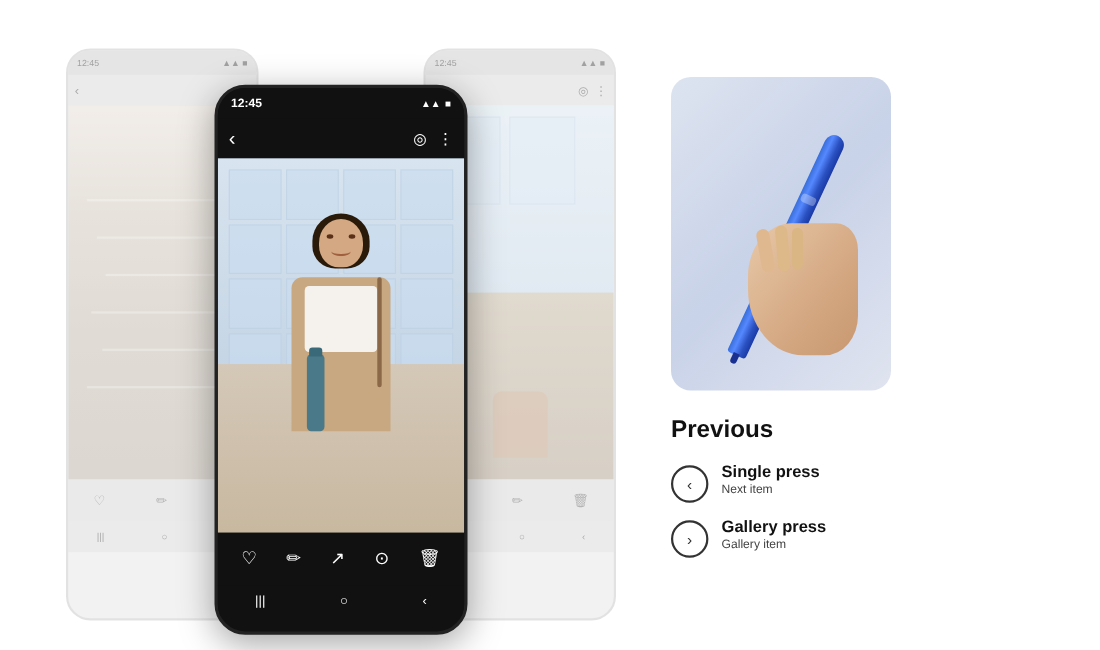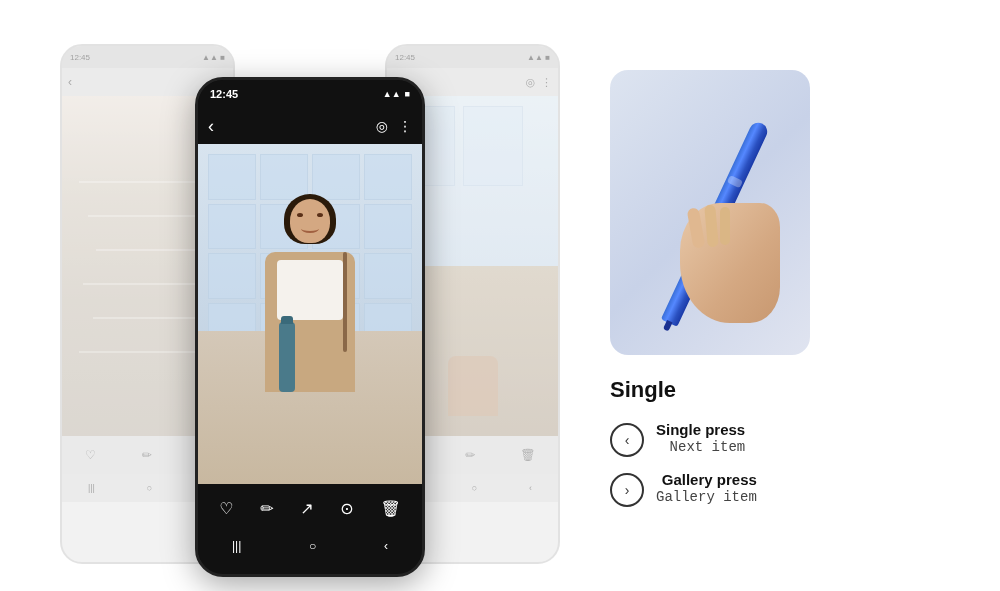--- a/index.html
+++ b/index.html
@@ -287,34 +287,32 @@
     }
 
     .press-arrow {
       font-size: 14px;
       color: #333;
     }
 
     .press-text {
       display: flex;
       flex-direction: column;
-      text-align: right;
     }
 
     .press-label {
       font-size: 15px;
       font-weight: 700;
       color: #111;
     }
 
     .press-desc {
-      font-size: 14px;
+      font-size: 11px;
       color: #444;
       margin-top: 1px;
-      font-family: Liberation Mono, monospace;
     }
 
     
     .bg-stairs {
       width: 100%;
       height: 100%;
       background: linear-gradient(180deg, #e8e0d8 0%, #d4ccc0 30%, #c8c0b4 60%, #c0b8ac 100%);
       position: relative;
     }
 
@@ -650,21 +648,21 @@
         </div>
         <div class="hand-shape">
 
           <div style="position:absolute; top:5px; left:10px; width:12px; height:40px; background:#e0b890; border-radius:6px; transform:rotate(-10deg);"></div>
           <div style="position:absolute; top:2px; left:26px; width:11px; height:42px; background:#ddb888; border-radius:6px; transform:rotate(-5deg);"></div>
           <div style="position:absolute; top:4px; left:40px; width:10px; height:38px; background:#dab685; border-radius:6px; transform:rotate(0deg);"></div>
         </div>
       </div>
     </div>
 
-    <h2 class="gallery-title">Single</h2>
+    <h2 class="gallery-title">Previous</h2>
 
     <div class="press-item">
       <div class="press-circle">
         <span class="press-arrow">‹</span>
       </div>
       <div class="press-text">
         <span class="press-label">Single press</span>
         <span class="press-desc">Next item</span>
       </div>
     </div>

